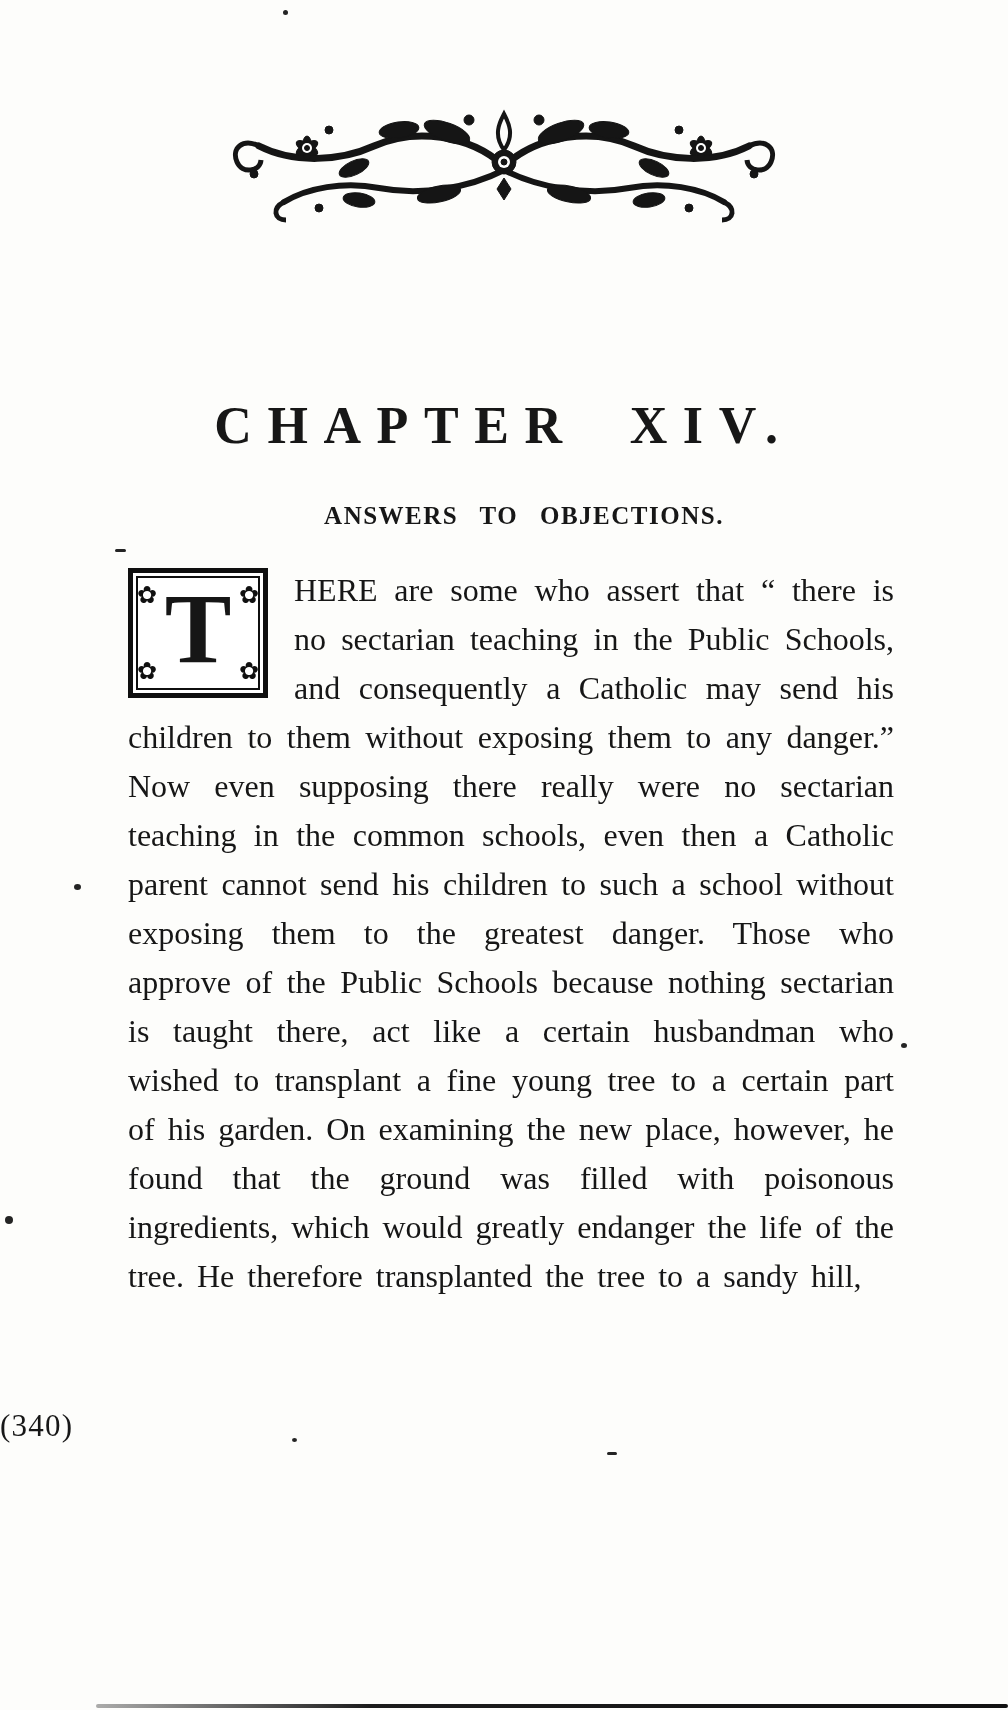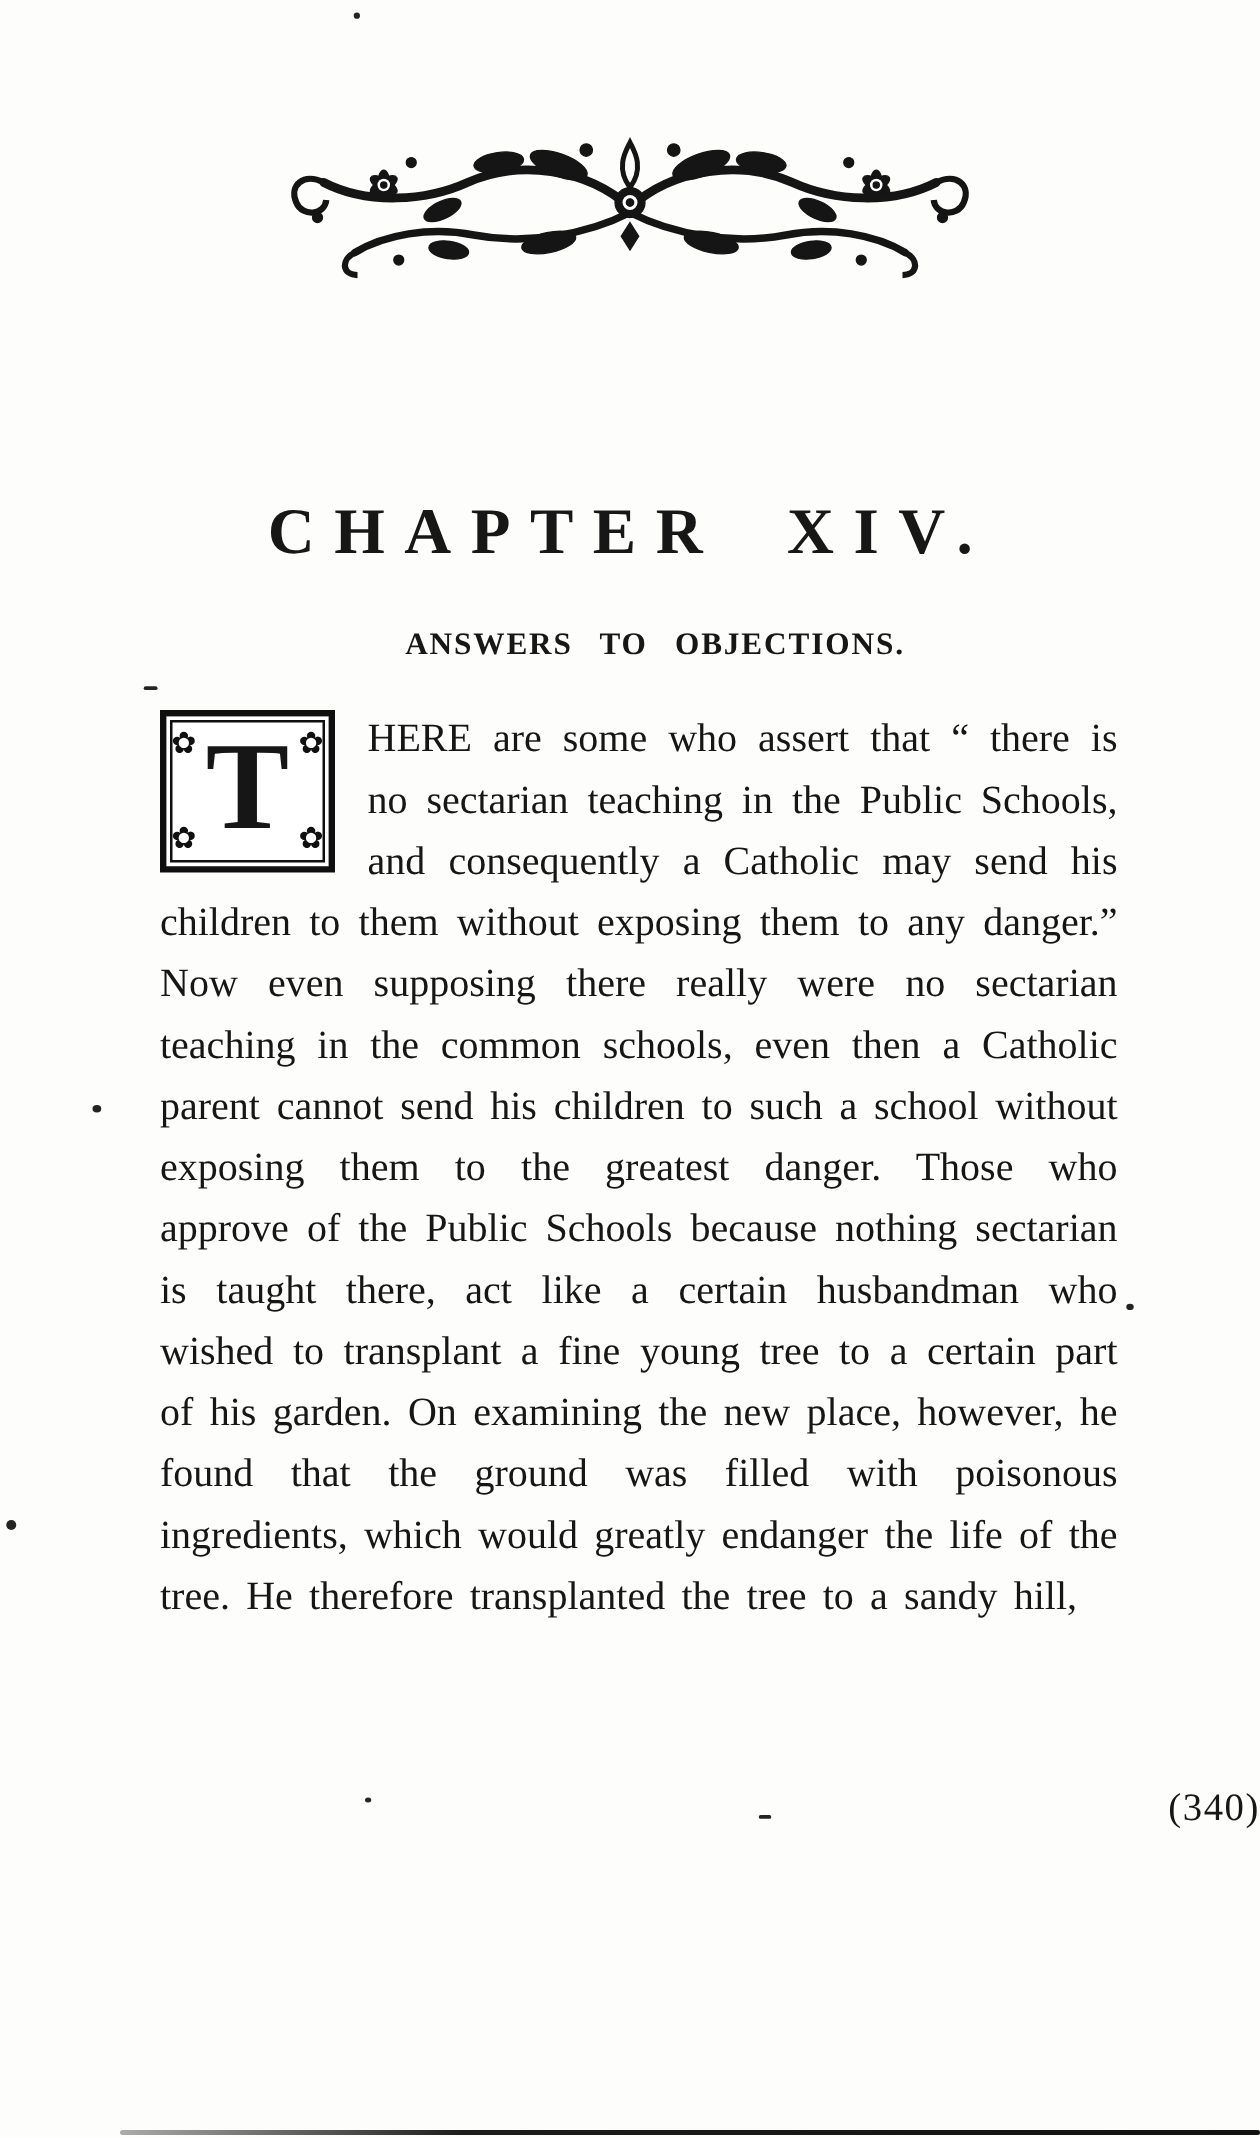--- a/index.html
+++ b/index.html
@@ -95,24 +95,23 @@
     font-weight: bold;
     transform: translateY(-4px);
   }
 
   
   .page-number {
     position: absolute;
     top: 1408px;
     left: 0;
     width: 100%;
-    text-align: right;
+    text-align: left;
     font-size: 31px;
     letter-spacing: 0.04em;
-    margin-top: 20px;
   }
 
   
   .speck {
     position: absolute;
     background: #242424;
     border-radius: 50%;
   }
   .s1 { left: 283px; top: 10px;  width: 5px;  height: 5px; }
   .s2 { left: 115px; top: 549px; width: 11px; height: 3px; border-radius: 2px; }

